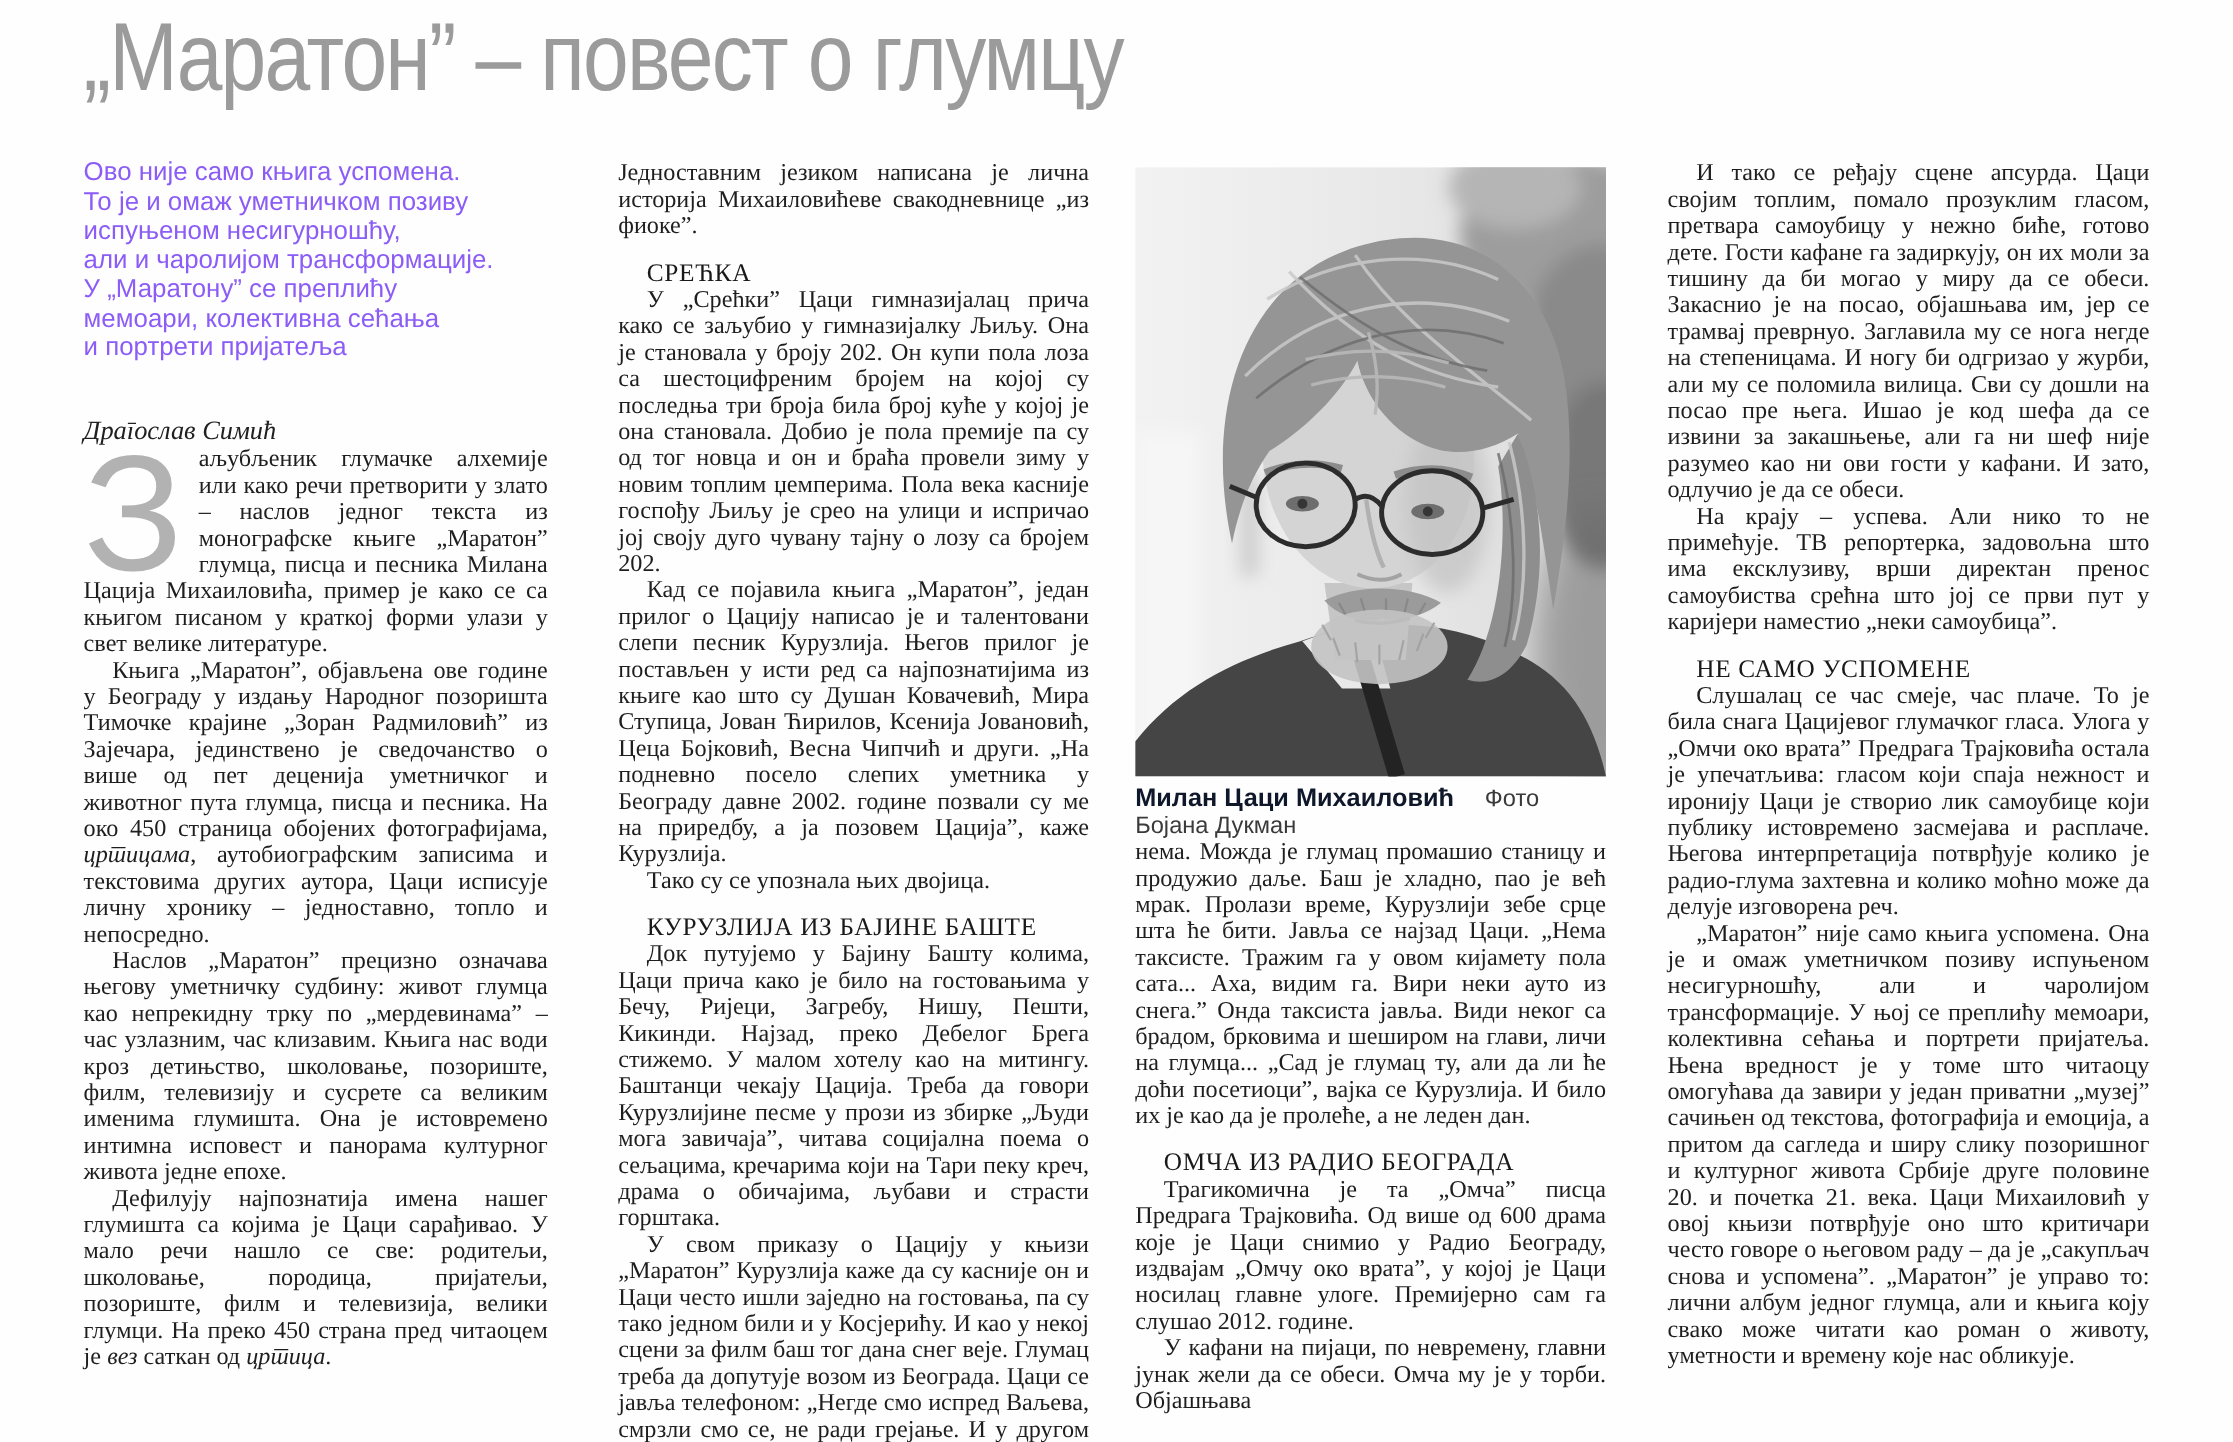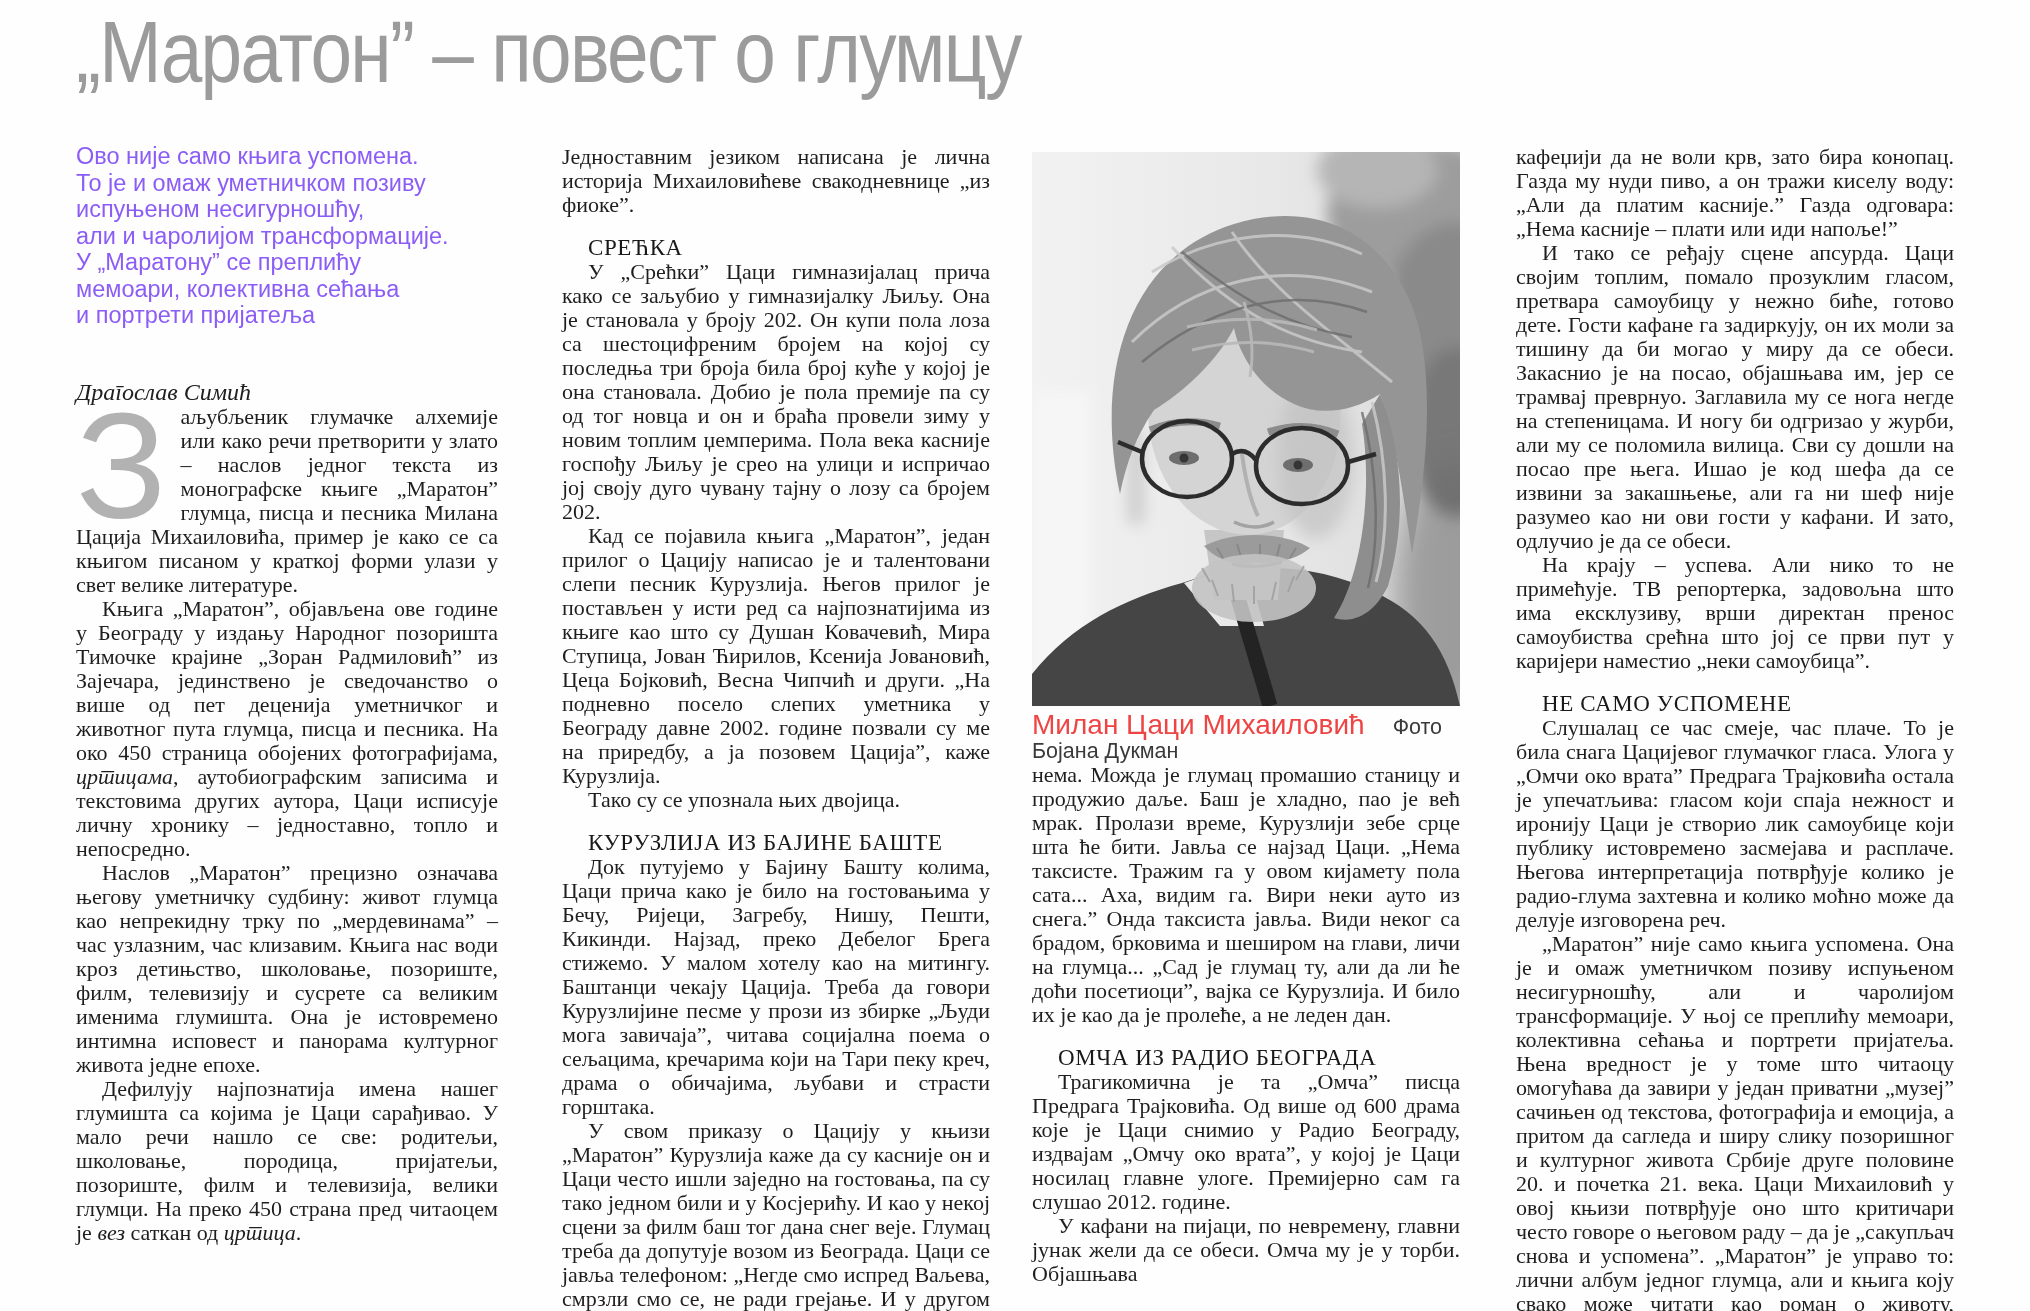--- a/index.html
+++ b/index.html
@@ -20,21 +20,21 @@
   .byline{font-style:italic;font-size:24px;line-height:26px;color:#202020;margin:50px 0 0;text-align:left;}
   p.body{margin:0;}
   .indent{text-indent:26px;}
   .firstbody{margin-top:52px;}
   .sect{font-weight:400;font-size:23px;line-height:24px;letter-spacing:0.6px;
         margin:19px 0 0;text-indent:26px;text-align:left;color:#191919;}
   .dropcap{float:left;font-family:"Liberation Sans",sans-serif;font-weight:400;
            font-size:150px;line-height:110px;color:#b2b2b2;margin:6px 14px 2px 0;}
   .photo{display:block;width:428px;height:554px;}
   .caption{margin-top:7px;font-family:"Liberation Sans",sans-serif;line-height:24px;text-align:left;}
-  .cap-name{font-weight:400;font-size:28px;color:#ef4444;}
+  .cap-name{font-weight:700;font-size:23px;color:#0f172a;}
   .cap-credit{font-weight:400;font-size:21.5px;color:#3a3a3a;margin-left:28px;}
   .afterphoto{margin-top:22px;}
   i.em{}
 </style>
 </head>
 <body>
 
 <div class="page">
 
   <h1 class="title">„Маратон” – повест о глумцу</h1>
@@ -165,21 +165,20 @@
     <div class="caption">
       <span class="cap-name">Милан Цаци Михаиловић</span><span class="cap-credit">Фото Бојана Дукман</span>
     </div>
     <p class="body afterphoto">нема. Можда је глумац промашио станицу и продужио даље. Баш је хладно, пао је већ мрак. Пролази време, Курузлији зебе срце шта ће бити. Јавља се најзад Цаци. „Нема таксисте. Тражим га у овом кијамету пола сата... Аха, видим га. Вири неки ауто из снега.” Онда таксиста јавља. Види неког са брадом, брковима и шеширом на глави, личи на глумца... „Сад је глумац ту, али да ли ће доћи посетиоци”, вајка се Курузлија. И било их је као да је пролеће, а не леден дан.</p>
     <h3 class="sect">ОМЧА ИЗ РАДИО БЕОГРАДА</h3>
     <p class="body indent">Трагикомична је та „Омча” писца Предрага Трајковића. Од више од 600 драма које је Цаци снимио у Радио Београду, издвајам „Омчу око врата”, у којој је Цаци носилац главне улоге. Премијерно сам га слушао 2012. године.</p>
     <p class="body indent">У кафани на пијаци, по невремену, главни јунак жели да се обеси. Омча му је у торби. Објашњава</p>
   </div>
 
   <div class="col c4">
-    <p class="body">кафеџији да не воли крв, зато бира конопац. Газда му нуди пиво, а он тражи киселу воду: „Али да платим касније.” Газда одговара: „Нема касније – плати или иди напоље!”</p>
     <p class="body indent">И тако се ређају сцене апсурда. Цаци својим топлим, помало прозуклим гласом, претвара самоубицу у нежно биће, готово дете. Гости кафане га задиркују, он их моли за тишину да би могао у миру да се обеси. Закаснио је на посао, објашњава им, јер се трамвај преврнуо. Заглавила му се нога негде на степеницама. И ногу би одгризао у журби, али му се поломила вилица. Сви су дошли на посао пре њега. Ишао је код шефа да се извини за закашњење, али га ни шеф није разумео као ни ови гости у кафани. И зато, одлучио је да се обеси.</p>
     <p class="body indent">На крају – успева. Али нико то не примећује. ТВ репортерка, задовољна што има ексклузиву, врши директан пренос самоубиства срећна што јој се први пут у каријери наместио „неки самоубица”.</p>
     <h3 class="sect">НЕ САМО УСПОМЕНЕ</h3>
     <p class="body indent">Слушалац се час смеје, час плаче. То је била снага Цацијевог глумачког гласа. Улога у „Омчи око врата” Предрага Трајковића остала је упечатљива: гласом који спаја нежност и иронију Цаци је створио лик самоубице који публику истовремено засмејава и расплаче. Његова интерпретација потврђује колико је радио-глума захтевна и колико моћно може да делује изговорена реч.</p>
     <p class="body indent"><span>„Маратон” није само књига успомена. Она је и омаж уметничком позиву испуњеном несигурношћу, али и чаролијом трансформације. У њој се преплићу мемоари, колективна сећања и портрети пријатеља. Њена вредност је у томе што читаоцу омогућава да завири у један приватни „музеј” сачињен од текстова, фотографија и емоција, а притом да сагледа и ширу слику позоришног и културног живота Србије друге половине 20. и почетка 21. века. Цаци Михаиловић у овој књизи потврђује оно што критичари често говоре о његовом раду – да је „сакупљач снова и успомена”. „Маратон” је управо то: лични албум једног глумца, али и књига коју свако може читати као роман о животу, уметности и времену које нас обликује.</span></p>
   </div>
 
 </div>
 
 </body></html>

